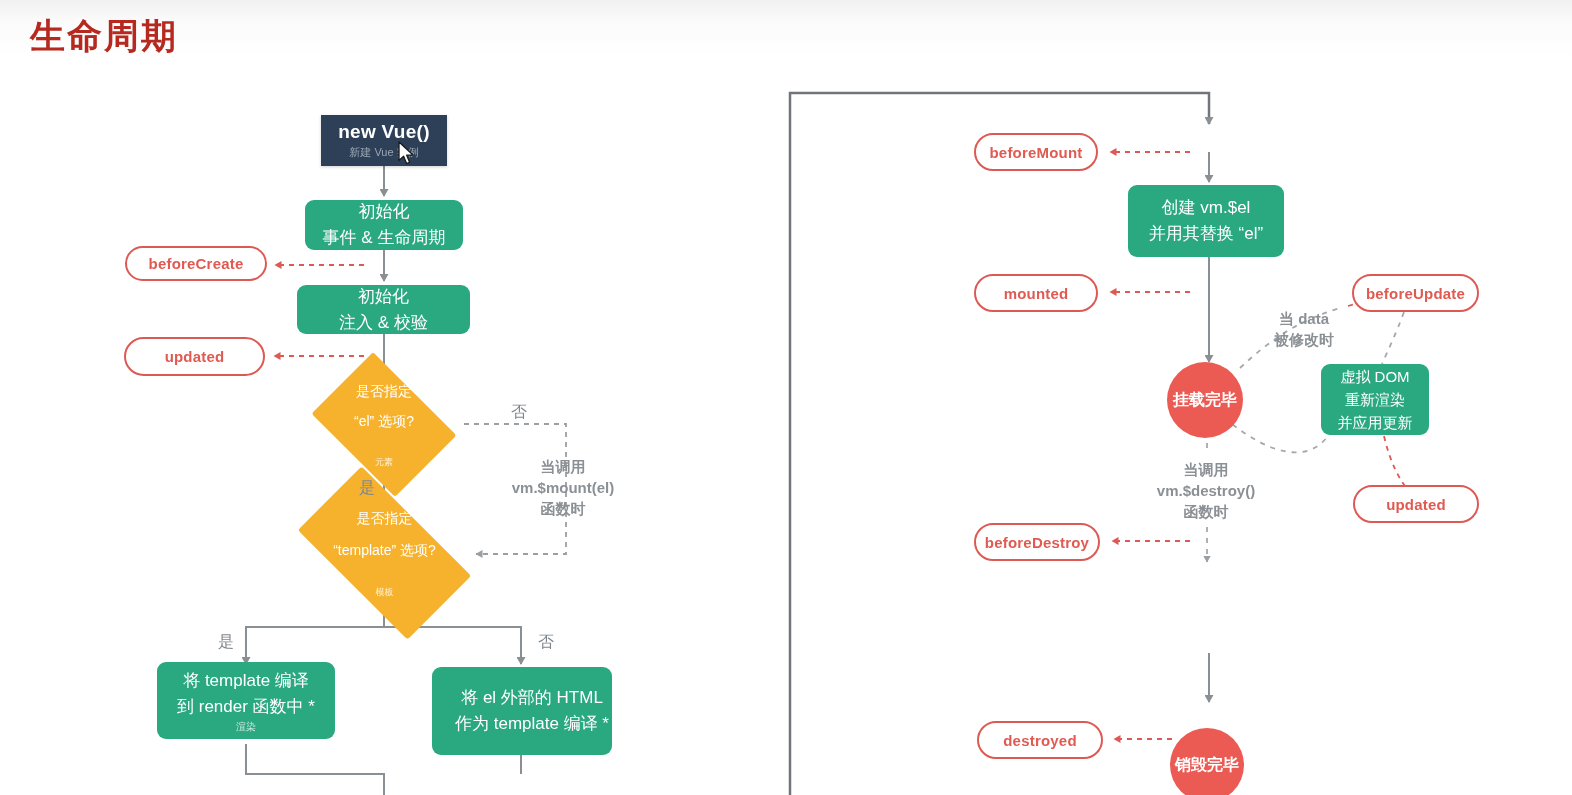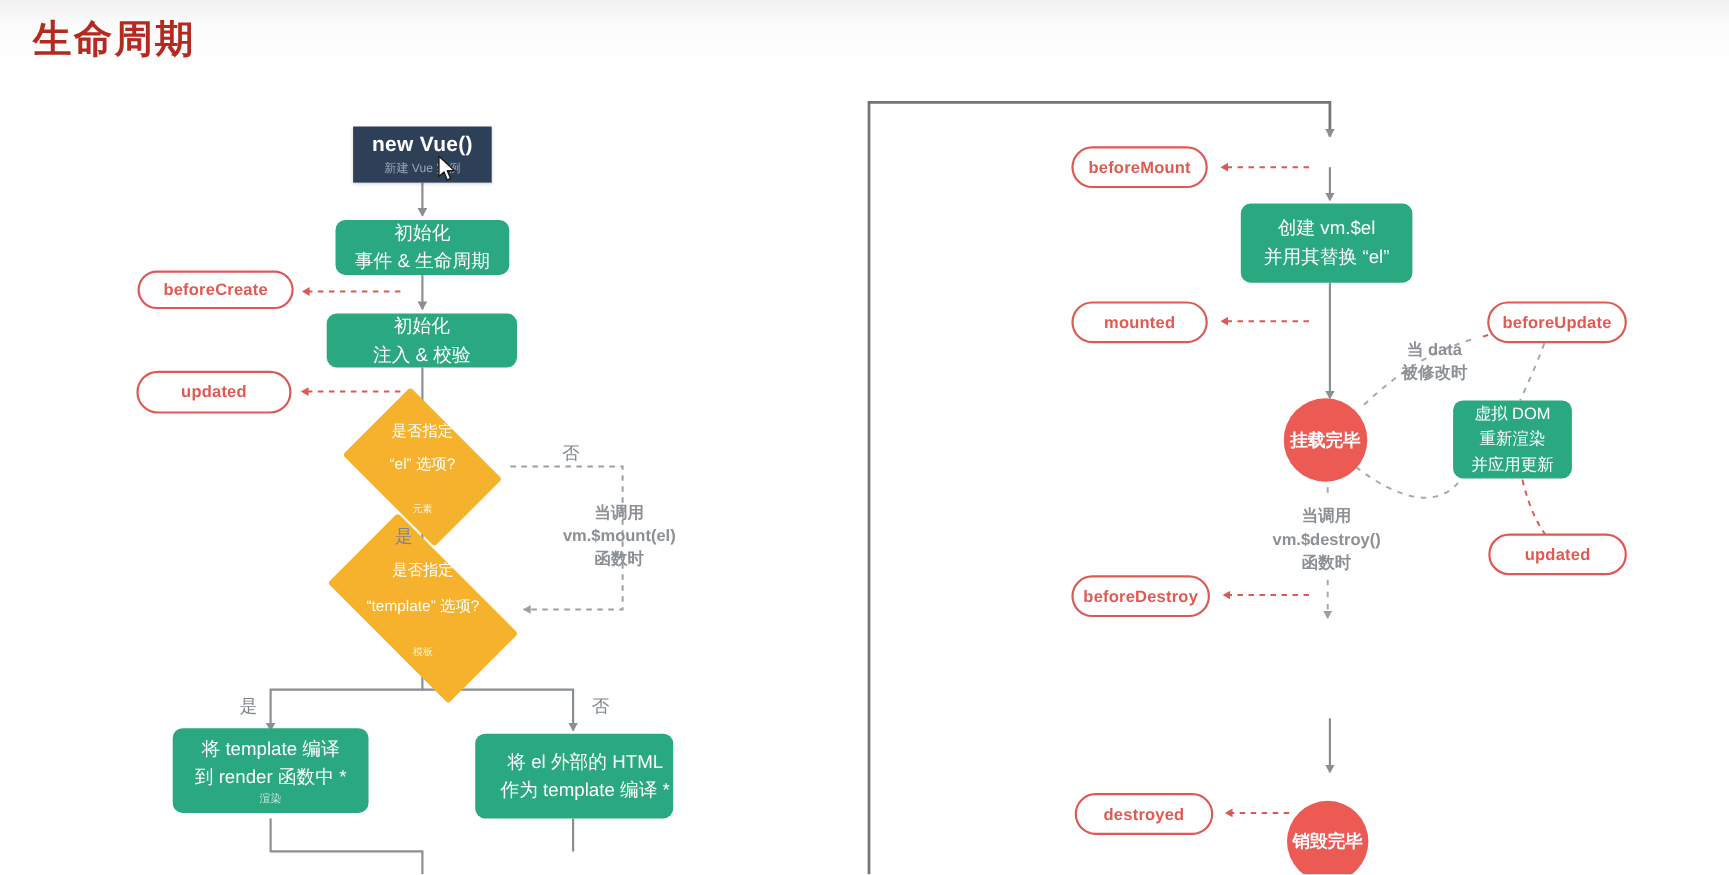--- a/index.html
+++ b/index.html
@@ -238,21 +238,21 @@
     <div>vm.$mount(el)</div>
     <div>函数时</div>
   </div>
 
   <div class="node green-box" style="left:157px; top:662px; width:178px; height:77px;">
     <span class="ln">将 template 编译</span>
     <span class="ln">到 render 函数中 *</span>
     <span class="green-sub">渲染</span>
   </div>
 
-  <div class="node green-box" style="left:432px; top:667px; width:180px; height:77px;padding-left:20px;">
+  <div class="node green-box" style="left:432px; top:667px; width:180px; height:88px;padding-left:20px;">
     <span class="ln">将 el 外部的 HTML</span>
     <span class="ln">作为 template 编译 *</span>
   </div>
 
   <div class="node hook" style="left:974px; top:133px; width:124px; height:38px;">
     <span>beforeMount</span>
   </div>
 
   <div class="node green-box" style="left:1128px; top:185px; width:156px; height:72px;">
     <span class="ln">创建  vm.$el</span>

